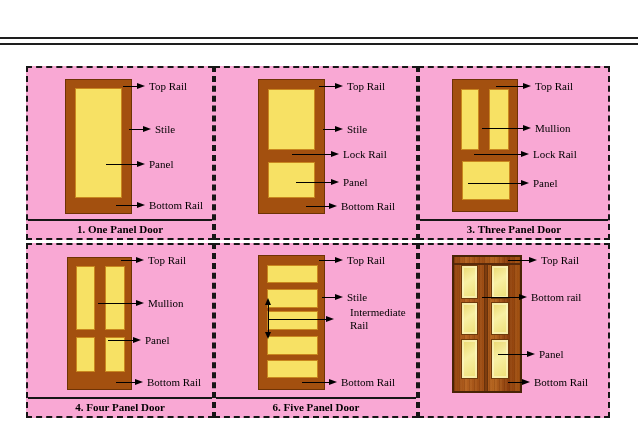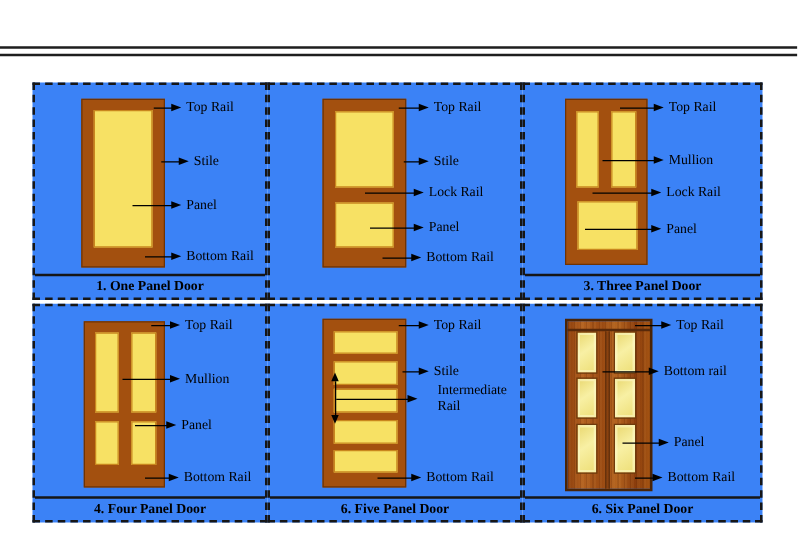--- a/index.html
+++ b/index.html
@@ -4,21 +4,21 @@
 <style>
   html,body{margin:0;padding:0;background:#fff;}
   .page{position:relative;width:638px;height:442px;background:#ffffff;overflow:hidden;
         font-family:"Liberation Serif",serif;color:#000;}
   .title{position:absolute;top:5px;left:0;width:100%;text-align:center;margin:0;
          font-size:17px;font-weight:bold;color:#8C4318;letter-spacing:.3px;
          text-decoration:underline;text-decoration-thickness:2px;text-underline-offset:3px;}
   .double-rule{position:absolute;left:0;top:37px;width:638px;}
   .rule{height:2px;background:#1e1e1e;}
   .rule + .rule{margin-top:4px;}
-  .cell{position:absolute;border:2px dashed #161616;background:#3b82f6;box-sizing:border-box;}
+  .cell{position:absolute;border:2px dashed #161616;background:#f9a8d4;box-sizing:border-box;}
   .caption{position:absolute;left:0;right:0;bottom:0;height:17px;border-top:2px solid #161616;
            text-align:center;font-weight:bold;font-size:11px;line-height:16px;}
   .door{position:absolute;background:#A3500F;border:1.5px solid #6E3305;box-sizing:border-box;}
   .dpanel{position:absolute;background:#F7E164;border:1px solid #C9861E;box-sizing:border-box;}
   .ann{position:absolute;display:flex;align-items:center;height:0;font-size:11px;white-space:nowrap;}
   .ann .line{height:0;border-top:1.6px solid #000;}
   .ann .head{width:0;height:0;border-left:8px solid #000;border-top:3.8px solid transparent;
              border-bottom:3.8px solid transparent;margin-left:-1px;}
   .ann .txt{margin-left:4px;}
   .ann .txt.wrap{white-space:normal;width:74px;line-height:1.15;margin-left:16px;}
@@ -227,16 +227,15 @@
     <div class="ann" style="left:78px;top:109px;">
       <span class="line" style="width:30px;"></span>
       <span class="head"></span>
       <span class="txt">Panel</span>
     </div>
     <div class="ann" style="left:88px;top:137px;">
       <span class="line" style="width:15px;"></span>
       <span class="head"></span>
       <span class="txt">Bottom Rail</span>
     </div>
-    <div class="caption">6. Six Panel Door</div>
   </div>
 
 </div>
 
 </body></html>

